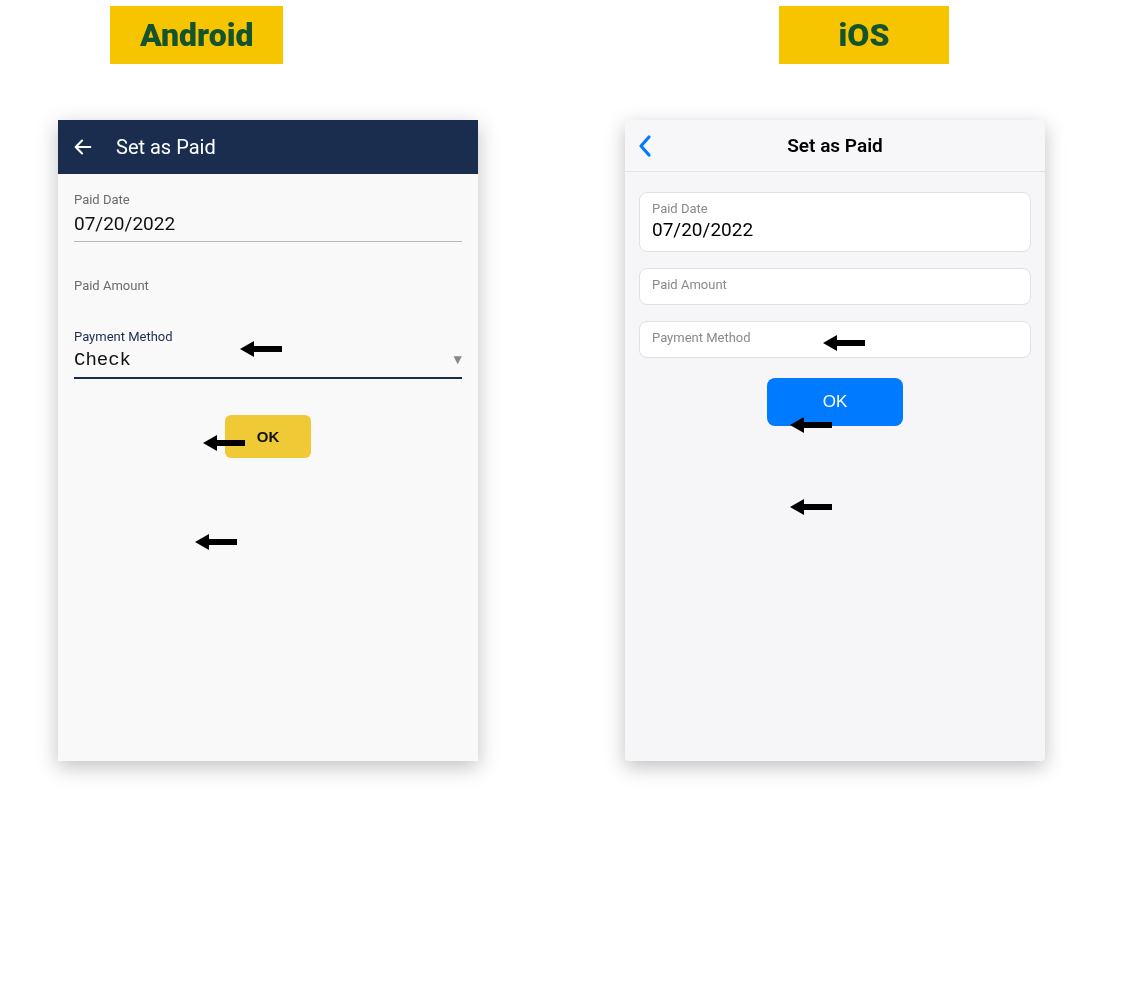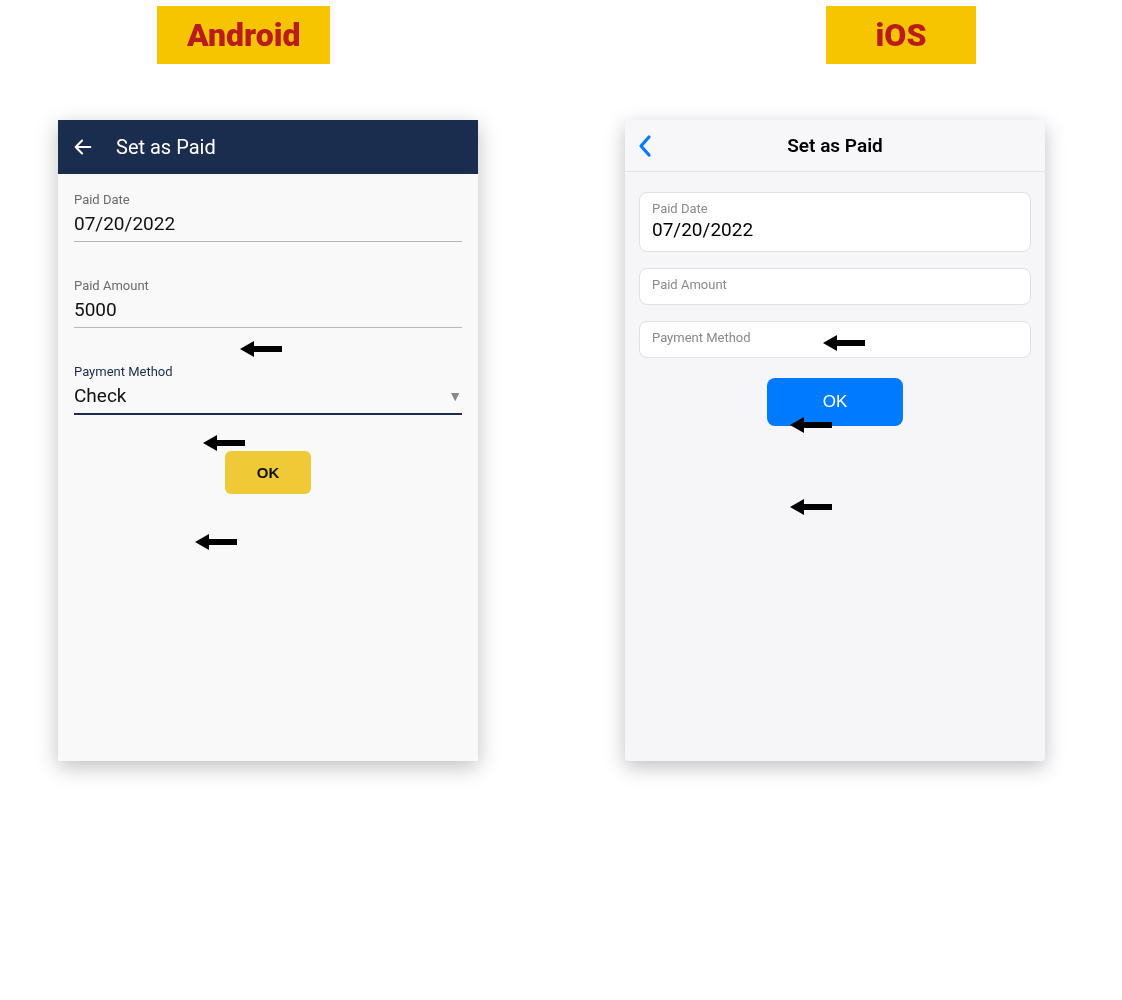--- a/index.html
+++ b/index.html
@@ -6,29 +6,28 @@
     body {
       width: 1122px;
       height: 1000px;
       background: #fff;
       font-family: -apple-system, BlinkMacSystemFont, "Segoe UI", Roboto, Arial, sans-serif;
       position: relative;
     }
     .label-tag {
       position: absolute;
       background: #f7c500;
-      color: #b91c1c;
+      color: #14532d;
       font-weight: 900;
       font-size: 32px;
       padding: 10px 30px;
       text-align: center;
-      margin-left: 47px;
     }
     .label-android { left: 110px; top: 6px; }
-    .label-ios { left: 779px; top: 6px; width: 150px; text-align: center; }
+    .label-ios { left: 779px; top: 6px; width: 170px; text-align: center; }
 
     .phone {
       position: absolute;
       width: 420px;
       height: 641px;
       box-shadow: 0 6px 20px rgba(0,0,0,0.25);
       background: #f9f9f9;
       overflow: hidden;
     }
     .phone-android { left: 58px; top: 120px; }
@@ -47,21 +46,21 @@
     .android-back { margin-right: 22px; display:flex; align-items:center; }
     .android-body { padding: 18px 16px; }
     .android-field { margin-bottom: 36px; }
     .android-field-label { font-size: 13px; color: #6b6b6b; margin-bottom: 3px; }
     .android-field-label.accent { color: #1b2d4f; }
     .android-field-value {
       font-size: 19px; color: #111; padding: 2px 0 6px 0;
       border-bottom: 1px solid #b8b8b8;
       display:flex; justify-content:space-between; align-items:center;
     }
-    .android-field-value.accent-line { border-bottom: 2px solid #1b2d4f; }
+    .android-field-value.accent-line { border-bottom: 2px solid #1b2d4f; font-family: Liberation Mono, monospace; }
     .android-ok {
       display:block; margin: 8px auto 0;
       background:#f0c936; border:none; border-radius:6px;
       padding: 13px 32px; font-size:15px; font-weight:600; color:#111;
     }
     .dropdown-caret { color:#888; font-size:14px; }
 
     
     .ios-header {
       background: #f7f7f9;
@@ -109,23 +108,20 @@
   </div>
   <div class="android-body">
     <div class="android-field">
       <div class="android-field-label">Paid Date</div>
       <div class="android-field-value">
           <span>07/20/2022</span>
         </div>
     </div>
     <div class="android-field">
       <div class="android-field-label">Paid Amount</div>
-      <div class="android-field-value">
-          <span>5000</span>
-        </div>
     </div>
     <div class="android-field">
       <div class="android-field-label accent">Payment Method</div>
       <div class="android-field-value accent-line">
         <span>Check</span>
         <span class="dropdown-caret">▼</span>
       </div>
     </div>
     <button class="android-ok">OK</button>
   </div>

